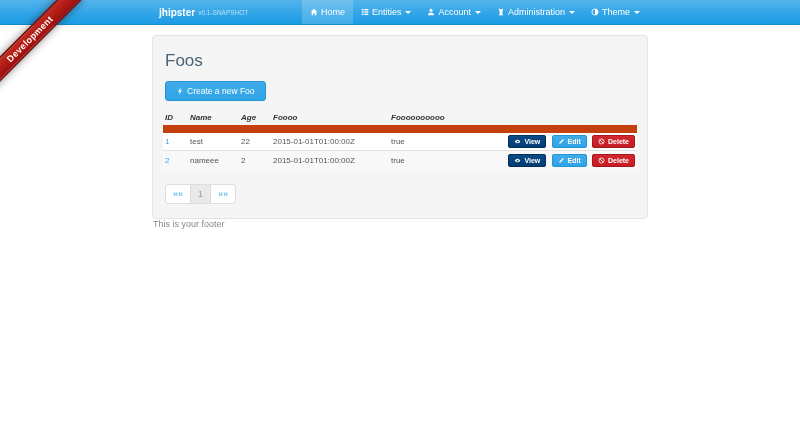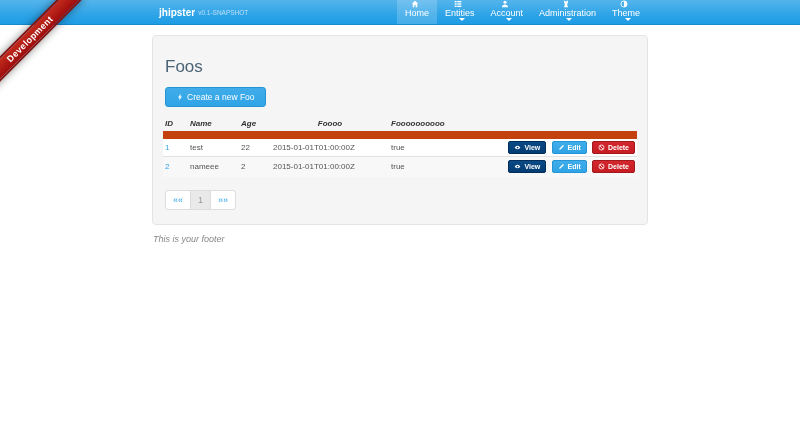--- a/index.html
+++ b/index.html
@@ -33,39 +33,39 @@
     border-bottom: 1px solid #178acc;
   }
   .nav-inner { height: 100%; display: flex; align-items: stretch; justify-content: space-between; }
   .brand { display: flex; align-items: center; cursor: pointer; padding-left: 7px; }
   .brand-name { color: #fff; font-weight: bold; font-size: 10px; }
   .brand-version { color: rgba(255,255,255,.65); font-size: 6.5px; margin-left: 3px; }
   .nav-items { display: flex; align-items: stretch; }
   .nav-item {
     display: flex; align-items: center;
     padding: 0 8px; color: #ffffff; font-size: 9px;
-    text-decoration: none; cursor: pointer; white-space: nowrap; flex-direction: column;
+    text-decoration: none; cursor: pointer; white-space: nowrap;
   }
   .nav-item.active { background: rgba(255,255,255,.18); }
   .nicon { display: inline-flex; margin-right: 3px; }
   .nicon svg { width: 8px; height: 8px; fill: #fff; }
   .caret {
     display: inline-block; margin-left: 4px;
     width: 0; height: 0;
     border-left: 3px solid transparent; border-right: 3px solid transparent;
     border-top: 3px solid #fff;
   }
 
   
   .panel {
     margin-top: 10px;
     background: #f5f5f5;
     border: 1px solid #e4e4e4;
     border-radius: 4px;
-    padding: 19px 10px 14px 10px;
+    padding: 13px 10px 14px 10px;
     min-height: 160px;
   }
   .page-title { font-size: 17px; font-weight: normal; color: #4a6375; margin: 2px 0 10px 2px; }
 
   .btn { border: 1px solid transparent; border-radius: 3px; color: #fff; cursor: pointer;
          display: inline-flex; align-items: center; font-family: inherit; justify-content: space-between; }
   .btn .bicon { display: inline-flex; margin-right: 3px; }
   .btn-create {
     background: linear-gradient(#41ace9, #2fa4e7);
     border-color: #2494d4;
@@ -74,41 +74,41 @@
   .btn-create svg { width: 8px; height: 8px; fill: #fff; }
 
   
   table { width: 100%; border-collapse: collapse; margin-top: 9px; font-size: 8px; }
   th { text-align: left; color: #333; font-weight: bold; padding: 3px 2px; border-bottom: 8px solid #c2410c; font-style: italic; }
   td { padding: 0 2px; height: 21px; border-top: 1px solid #e2e2e2; color: #555; vertical-align: middle; }
   tbody tr:nth-child(1) { background: #ffffff; }
   tbody tr:nth-child(2) { background: #f8f8f8; }
   td a { color: #2fa4e7; text-decoration: none; cursor: pointer; }
   .col-id { width: 25px; } .col-name { width: 51px; } .col-age { width: 32px; }
-  .col-foooo { width: 118px; text-align: center; } .col-foo2 { width: 90px; }
+  .col-foooo { width: 118px; } .col-foo2 { width: 90px; }
   .actions { text-align: right; white-space: nowrap; }
   .btn-sm { font-size: 7px; font-weight: bold; padding: 2px 5px; border-radius: 2px; margin-left: 3px; }
   .btn-sm svg { width: 7px; height: 7px; }
   .btn-view   { background: linear-gradient(#0a4a86, #033c73); border-color: #022f5a; }
   .btn-edit   { background: linear-gradient(#41ace9, #2fa4e7); border-color: #2494d4; }
   .btn-delete { background: linear-gradient(#d2272e, #c71c22); border-color: #a1181d; }
 
   
   .pagination { margin: 13px 0 0 2px; display: inline-flex; }
   .page-link {
     display: inline-block; padding: 4px 7px; font-size: 9px;
     background: #fff; border: 1px solid #ddd; color: #2fa4e7;
     text-decoration: none; cursor: pointer; margin-left: -1px;
   }
   .page-link:first-child { border-radius: 3px 0 0 3px; margin-left: 0; }
   .page-link:last-child { border-radius: 0 3px 3px 0; }
   .page-link.current { background: #e9e9e9; color: #999; }
 
   
-  .footer { margin-top: 9px; font-size: 9px; color: #888; padding-left: 1px; font-style: italic; }
+  .footer { font-size: 9px; color: #888; padding-left: 1px; }
 </style>
 </head>
 <body>
 
 <div class="ribbon">
   <span>Development</span>
 </div>
 
 <nav class="navbar">
   <div class="container nav-inner">

